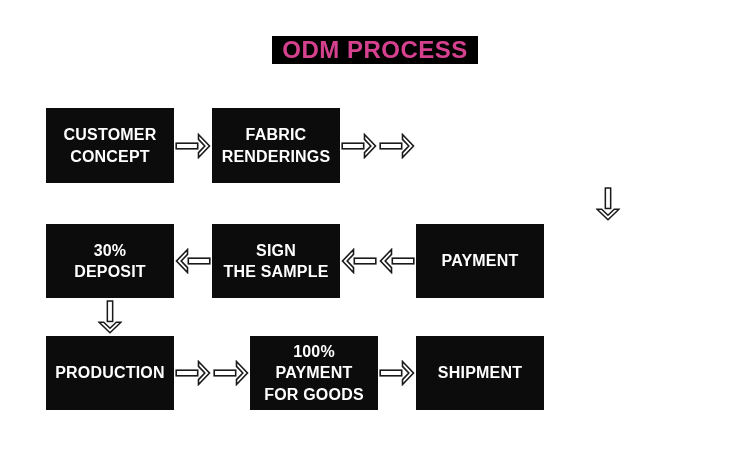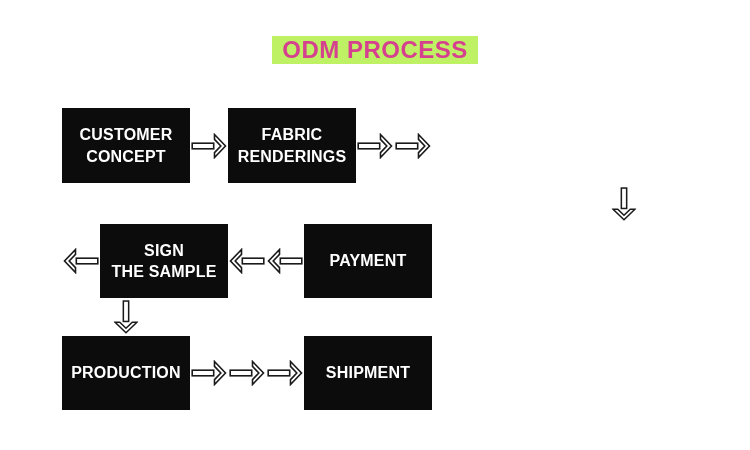--- a/index.html
+++ b/index.html
@@ -18,33 +18,33 @@
   
   .title-wrap {
     position: absolute;
     top: 36px;
     left: 0;
     width: 100%;
     text-align: center;
   }
   .title-badge {
     display: inline-block;
-    background: #bef264;
+    background: #000000;
     color: #d5418f;
     font-size: 24px;
     font-weight: bold;
     letter-spacing: 0.5px;
     line-height: 28px;
     padding: 0 10px;
   }
 
   
   .flow {
     position: absolute;
-    left: 62px;
+    left: 46px;
     top: 108px;
     width: 626px;
   }
   .box-row {
     display: flex;
     align-items: stretch;
   }
   .row-1 { height: 75px; }
   .row-2 { height: 74px; }
   .row-3 { height: 74px; }
@@ -140,20 +140,22 @@
 
     <div class="conn-row conn-1">
       <div class="down-cell down-col-4">
         <svg class="arrow" viewBox="0 0 36 26">
             <use href="#hollow-arrow"></use>
           </svg>
       </div>
     </div>
 
     <div class="box-row row-2">
+      <div class="box">30%
+DEPOSIT</div>
       <div class="arrow-cell arrow-left-wrap">
         <svg class="arrow" viewBox="0 0 36 26">
             <use href="#hollow-arrow"></use>
           </svg>
       </div>
       <div class="box">SIGN
 THE SAMPLE</div>
       <div class="arrow-cell arrow-left-wrap">
         <svg class="arrow" viewBox="0 0 36 26">
             <use href="#hollow-arrow"></use>
@@ -180,20 +182,23 @@
       <div class="arrow-cell">
         <svg class="arrow" viewBox="0 0 36 26">
             <use href="#hollow-arrow"></use>
           </svg>
       </div>
       <div class="arrow-cell">
         <svg class="arrow" viewBox="0 0 36 26">
             <use href="#hollow-arrow"></use>
           </svg>
       </div>
+      <div class="box">100%
+PAYMENT
+FOR GOODS</div>
       <div class="arrow-cell">
         <svg class="arrow" viewBox="0 0 36 26">
             <use href="#hollow-arrow"></use>
           </svg>
       </div>
       <div class="box">SHIPMENT</div>
     </div>
 
   </div>
 </div>

